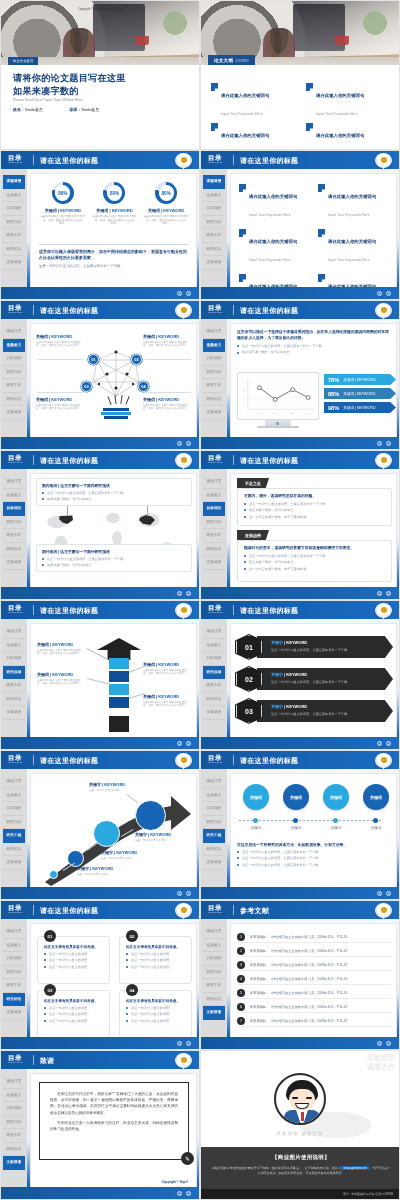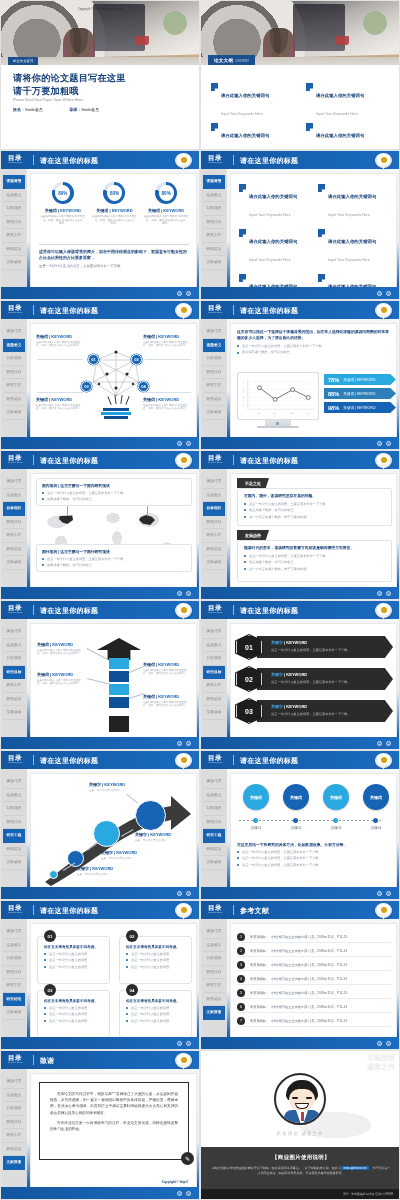--- a/index.html
+++ b/index.html
@@ -289,21 +289,21 @@
       <div class="person"></div>
       <div class="plant"></div>
       <div class="wood"></div>
       <div class="desk"></div>
       <div class="cup"></div>
       <div class="copyright-top">Copyright © http://www.pptstore.net</div>
     </div>
     <div class="cover-tag">毕业论文答辩</div>
     <div class="cover-body">
       <div class="cover-t1">请将你的论文题目写在这里</div>
-      <div class="cover-t2">请千万要加粗哦</div>
+      <div class="cover-t2">如果来凑字数的</div>
       <div class="cover-sub">Please Send Your Paper Topic Written Here.</div>
       <div class="cover-meta">
         <b>姓名</b>：<span>Smile鲨鱼</span>
         <span class="sp"></span>
         <b>导师</b>：<span>Smile鲨鱼</span>
       </div>
       <div class="dots">
           <i></i>
           <i></i>
           <i></i>

